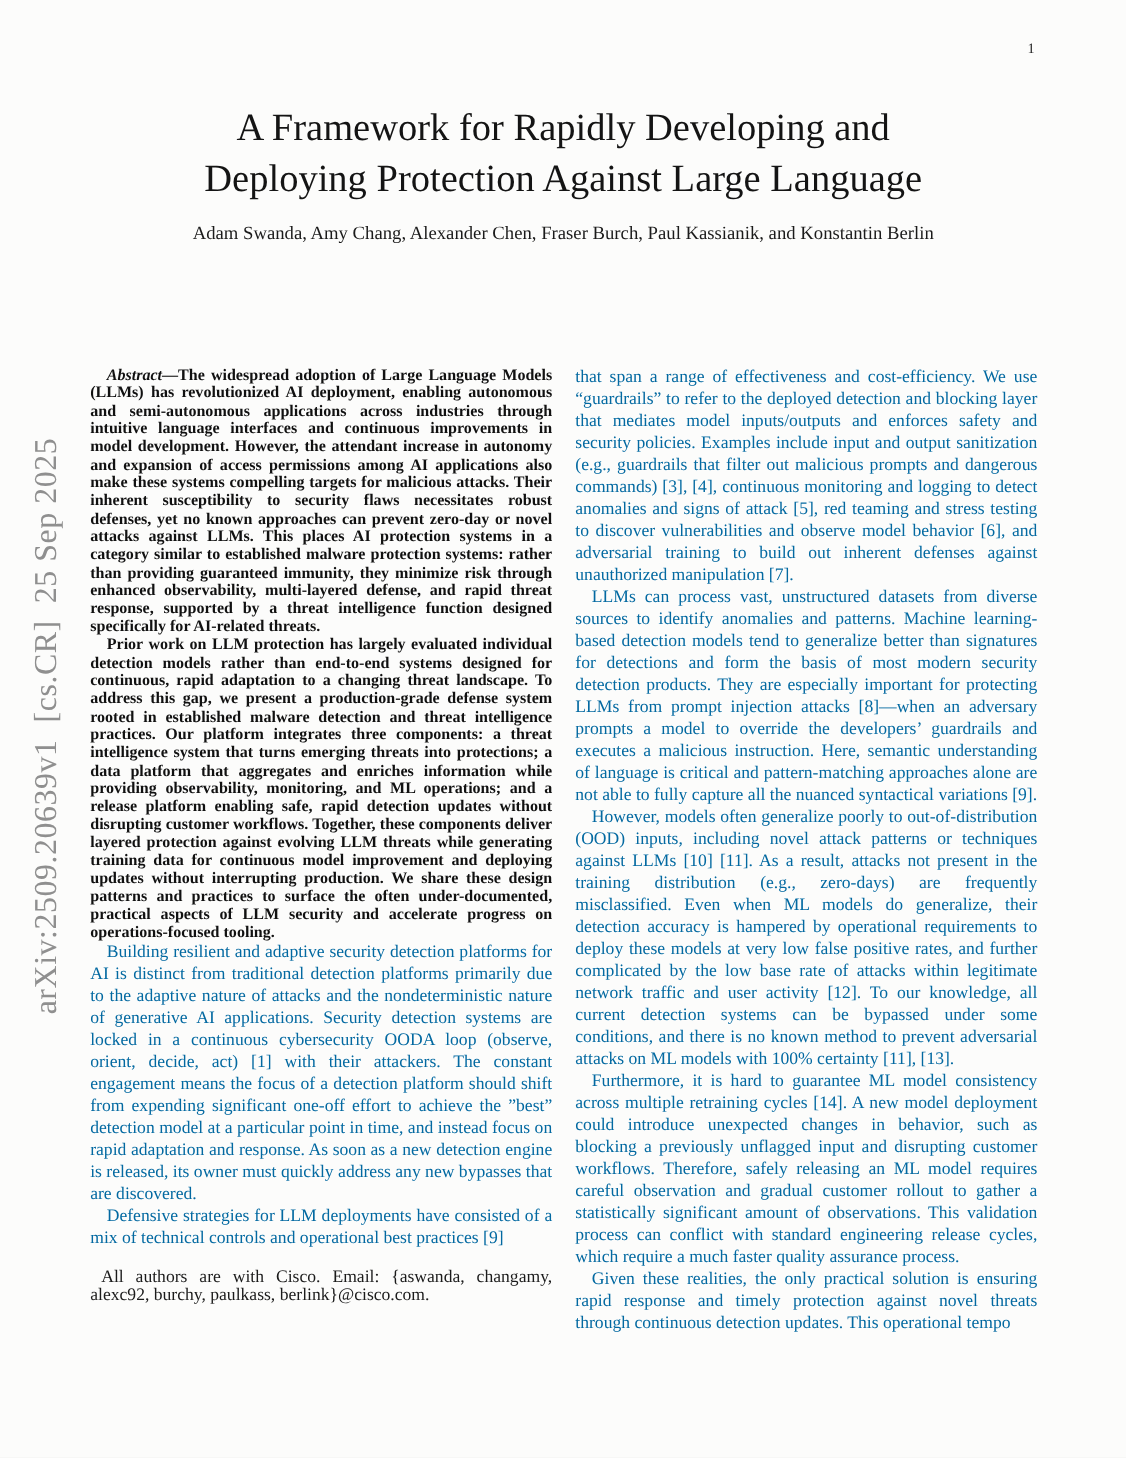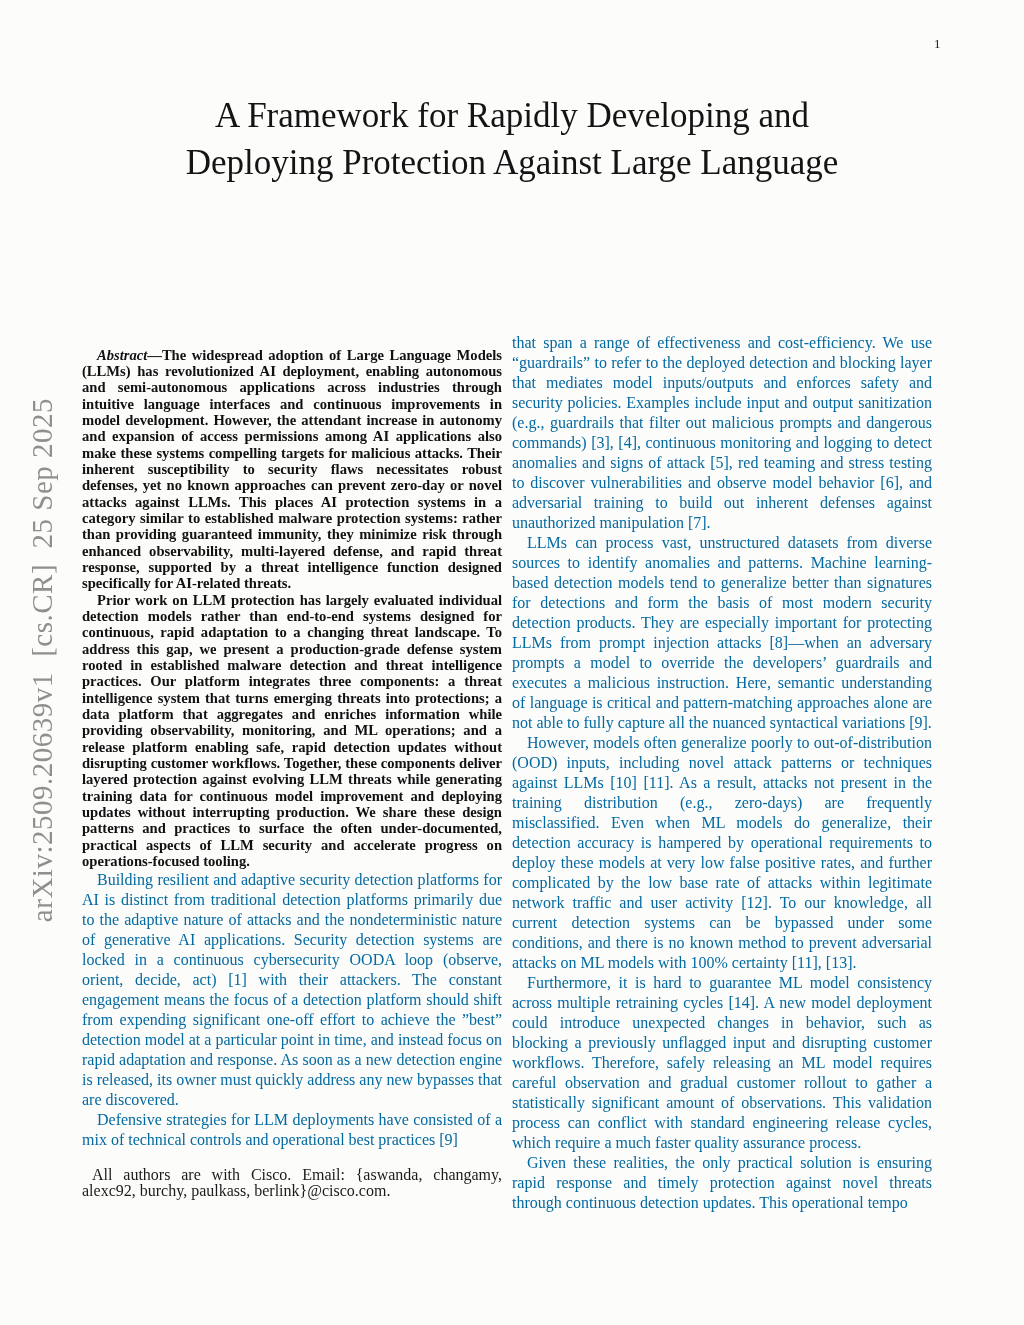--- a/index.html
+++ b/index.html
@@ -52,22 +52,21 @@
     font-size: 17px;
     line-height: 20px;
     color: #1b1b1b;
   }
   .columns {
     position: absolute;
     top: 333px;
     left: 82px;
     width: 861px;
     display: flex;
-    gap: 10px;
-    align-items: center;
+    gap: 21px;
   }
   .col { flex: 0 0 420px; width: 420px; }
   p { margin: 0; }
   .abstract {
     font-weight: 700;
     font-size: 14.6px;
     line-height: 16.35px;
     text-align: justify;
     color: #111;
   }
@@ -105,20 +104,21 @@
 
   <div class="pagenum">1</div>
 
   <div class="watermark">arXiv:2509.20639v1  [cs.CR]  25 Sep 2025</div>
 
   <div class="header">
     <h1 class="title">
       <span>A Framework for Rapidly Developing and</span>
       <span>Deploying Protection Against Large Language</span>
     </h1>
+    <div class="authors">Adam Swanda, Amy Chang, Alexander Chen, Fraser Burch, Paul Kassianik, and Konstantin Berlin</div>
   </div>
 
   <div class="columns">
 
     <div class="col">
       <p class="abstract first-indent"><span class="abs-label">Abstract</span><span>—The widespread adoption of Large Language Models (LLMs) has revolutionized AI deployment, enabling autonomous and semi-autonomous applications across industries through intuitive language interfaces and continuous improvements in model development. However, the attendant increase in autonomy and expansion of access permissions among AI applications also make these systems compelling targets for malicious attacks. Their inherent susceptibility to security flaws necessitates robust defenses, yet no known approaches can prevent zero-day or novel attacks against LLMs. This places AI protection systems in a category similar to established malware protection systems: rather than providing guaranteed immunity, they minimize risk through enhanced observability, multi-layered defense, and rapid threat response, supported by a threat intelligence function designed specifically for AI-related threats.</span></p>
       <p class="abstract indent">Prior work on LLM protection has largely evaluated individual detection models rather than end-to-end systems designed for continuous, rapid adaptation to a changing threat landscape. To address this gap, we present a production-grade defense system rooted in established malware detection and threat intelligence practices. Our platform integrates three components: a threat intelligence system that turns emerging threats into protections; a data platform that aggregates and enriches information while providing observability, monitoring, and ML operations; and a release platform enabling safe, rapid detection updates without disrupting customer workflows. Together, these components deliver layered protection against evolving LLM threats while generating training data for continuous model improvement and deploying updates without interrupting production. We share these design patterns and practices to surface the often under-documented, practical aspects of LLM security and accelerate progress on operations-focused tooling.</p>
 
 
       <p class="body indent">Building resilient and adaptive security detection platforms for AI is distinct from traditional detection platforms primarily due to the adaptive nature of attacks and the nondeterministic nature of generative AI applications. Security detection systems are locked in a continuous cybersecurity OODA loop (observe, orient, decide, act) [1] with their attackers. The constant engagement means the focus of a detection platform should shift from expending significant one-off effort to achieve the ”best” detection model at a particular point in time, and instead focus on rapid adaptation and response. As soon as a new detection engine is released, its owner must quickly address any new bypasses that are discovered.</p>

